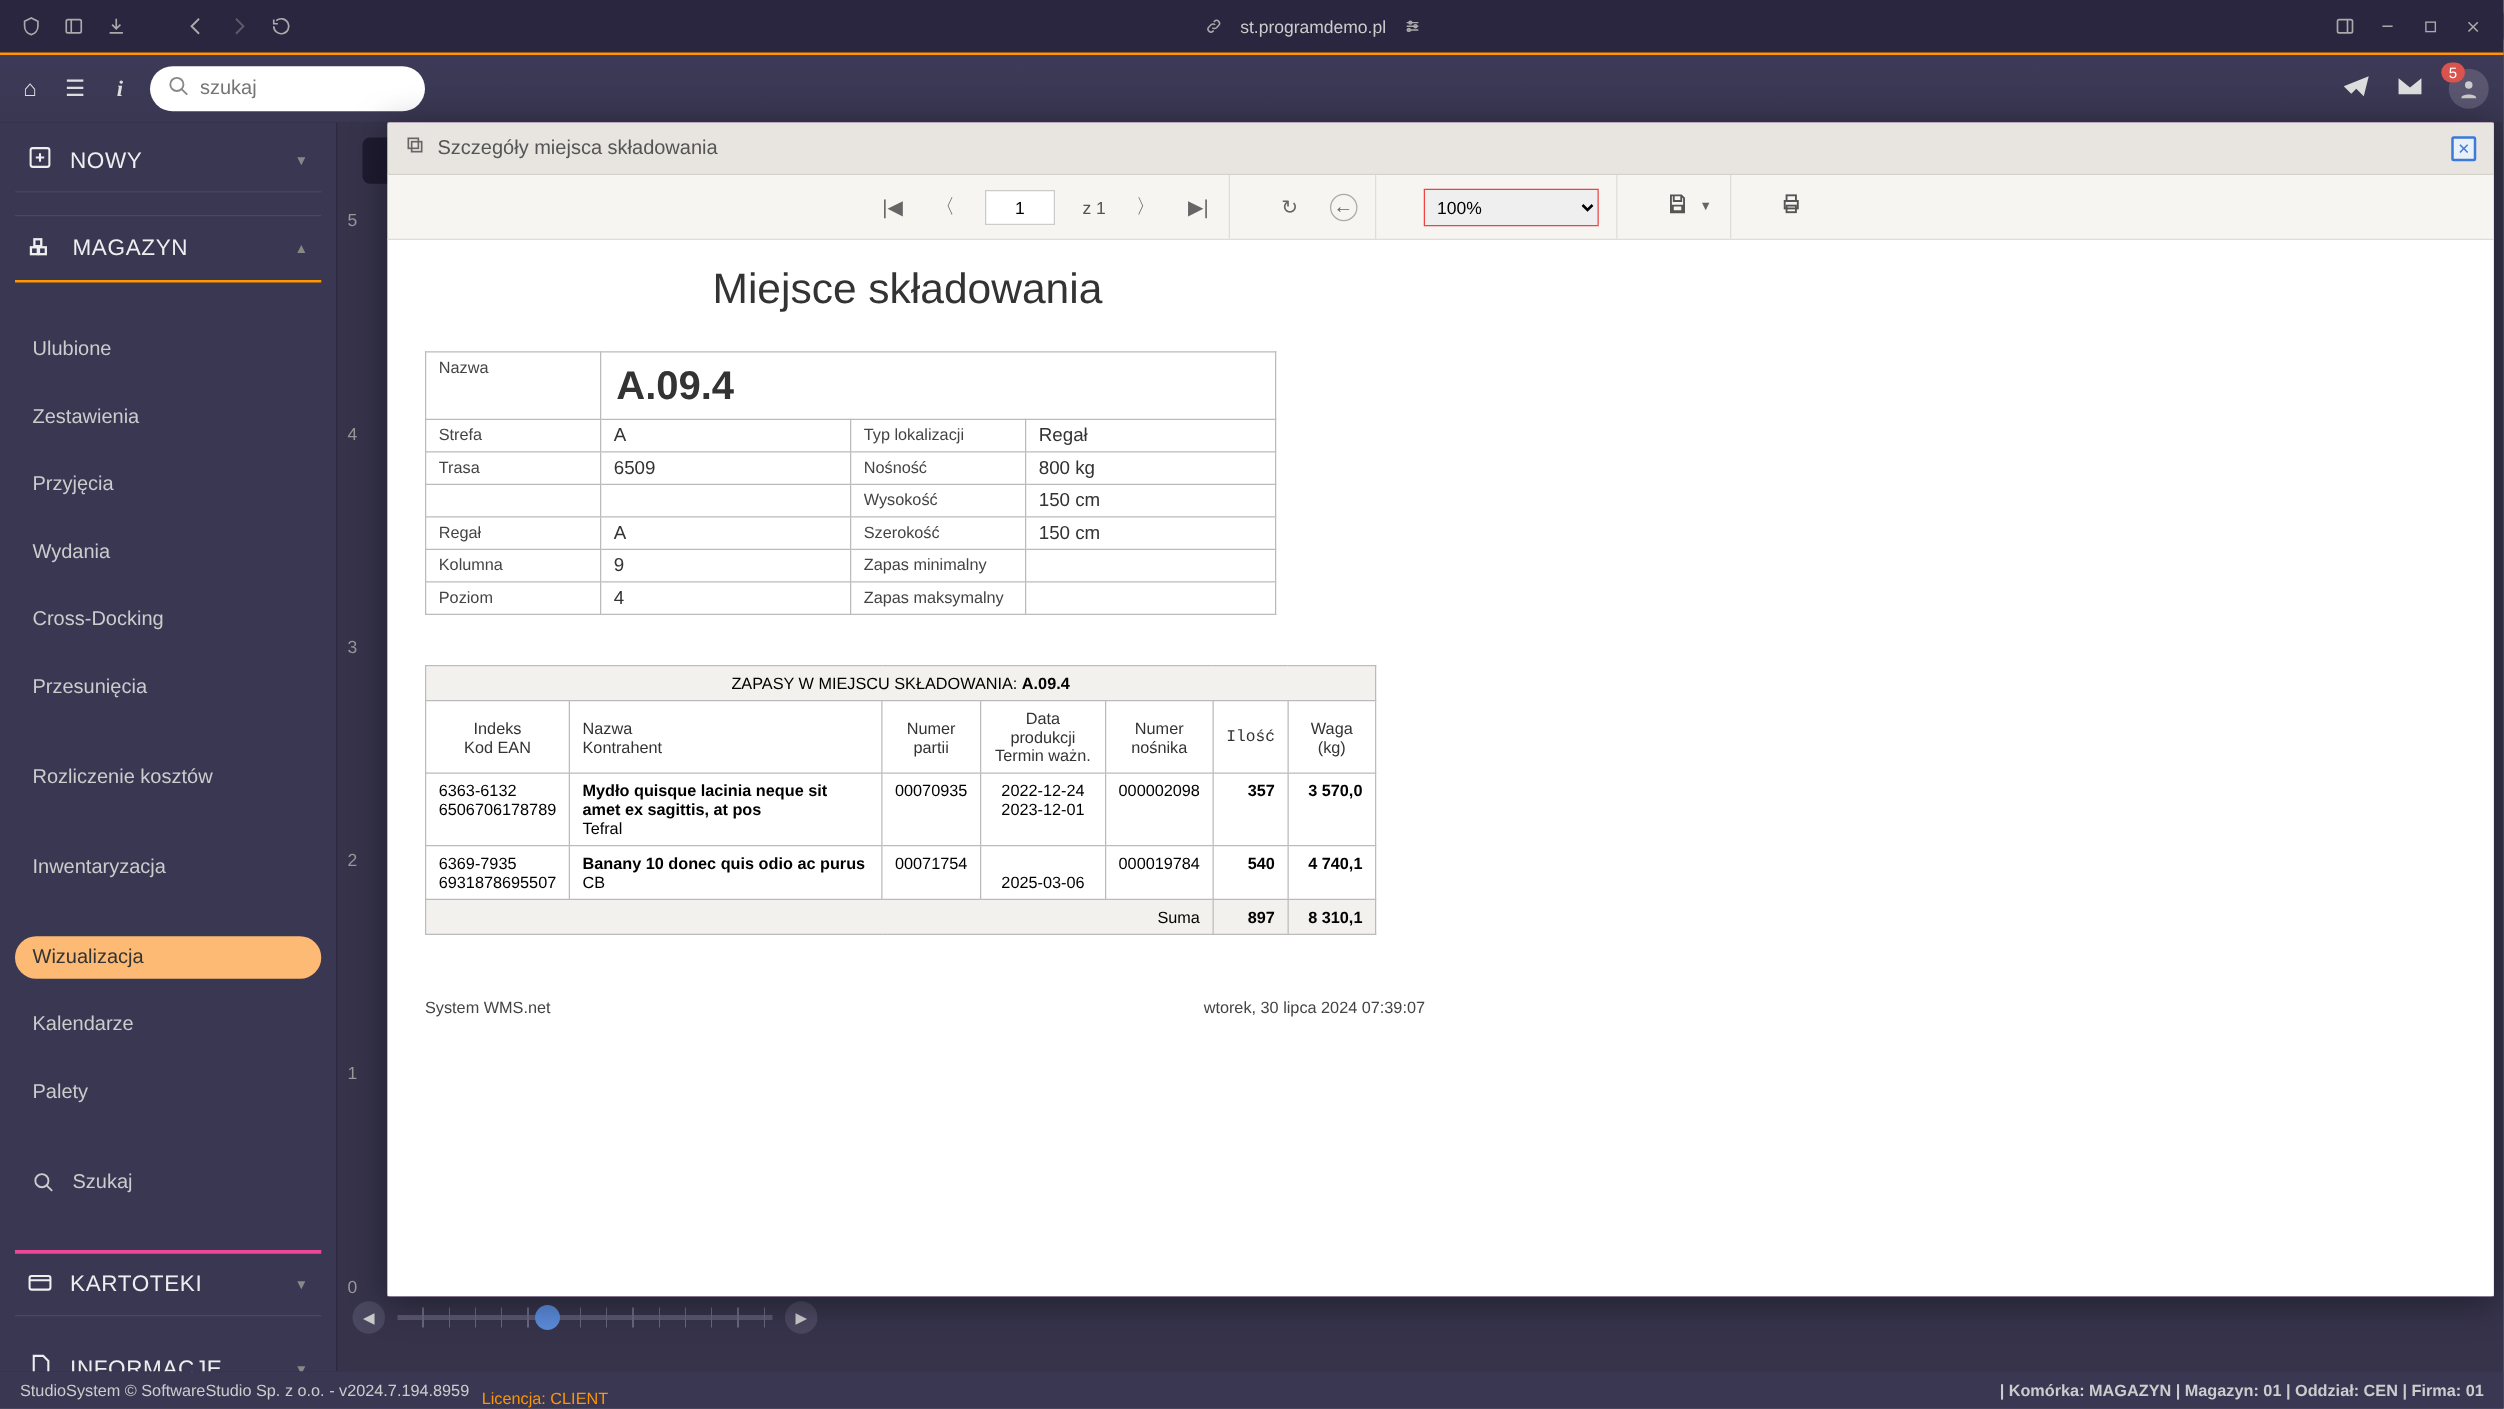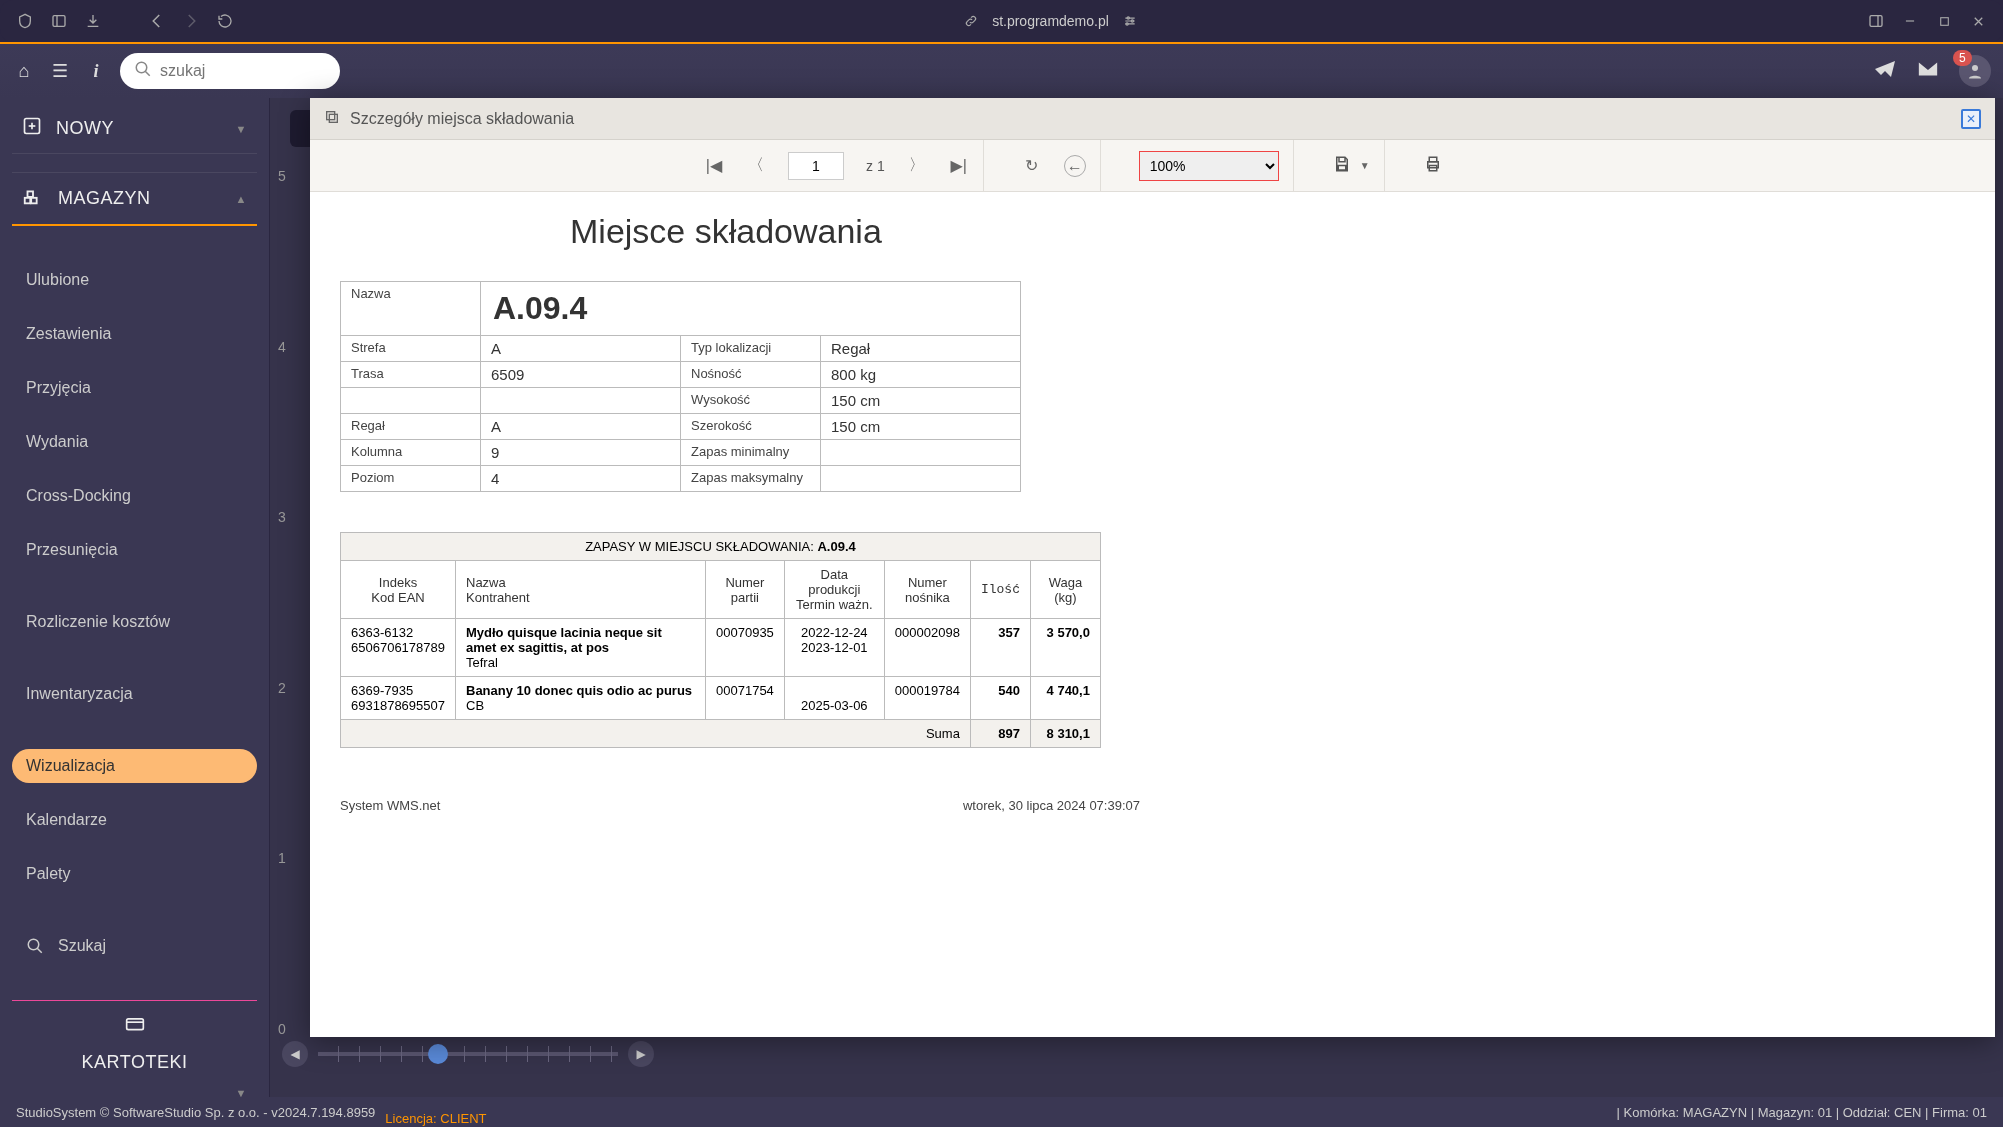--- a/index.html
+++ b/index.html
@@ -77,21 +77,21 @@
 .stk-tbl td.num { text-align: right; font-weight: bold; }
 .stk-tbl td.ctr { text-align: center; }
 .stk-tbl .bold { font-weight: bold; }
 .stk-tbl tr.sum td { background: #f3f1ed; border: 1px solid #bbb; }
 
 .rpt-foot { display: flex; justify-content: space-between; font-size: 13px; color: #444; width: 800px; margin-top: 50px; }
 
 
 .footer { position: absolute; bottom: 0; left: 0; right: 0; height: 30px; background: #3a3753; color: #ccc; font-size: 13px; display: flex; align-items: center; padding: 0 16px; }
 .footer .lic { color: #ff9500; margin-left: 10px; margin-top: 12px; }
-.footer .right { margin-left: auto; }
+.footer .right { margin-left: auto; font-weight: bold; }
 </style>
 </head>
 <body>
 
 <div class="browser-chrome">
   <div class="chrome-left">
     <span class="chrome-ico">
         <svg viewBox="0 0 24 24" width="16" height="16" stroke-width="2">
           <path d="M12 2 L4 6 v6 c0 5 3.5 9 8 10 4.5-1 8-5 8-10 V6 z"></path>
         </svg>
@@ -241,21 +241,21 @@
     <div class="sb-item">Palety</div>
     <div class="sb-gap"></div>
     <div class="sb-item" style="display:flex; gap:14px; align-items:center;">
       <svg viewBox="0 0 24 24" width="18" height="18" stroke="#ccc" fill="none" stroke-width="2">
           <circle cx="10" cy="10" r="7"></circle>
           <line x1="15" y1="15" x2="21" y2="21"></line>
         </svg>
       <span>Szukaj</span>
     </div>
     <div class="sb-gap"></div>
-    <div class="sb-section" style="border-top:1px solid #ec4899;flex-direction:column;">
+    <div class="sb-section" style="border-top:3px solid #ec4899;">
       <span>
         <svg viewBox="0 0 24 24" width="20" height="20" stroke="#eee" fill="none" stroke-width="2">
             <rect x="2" y="7" width="20" height="13" rx="2"></rect>
             <line x1="2" y1="11" x2="22" y2="11"></line>
           </svg>
       </span>
       <span>KARTOTEKI</span>
       <span class="chev">▼</span>
     </div>
     <div class="sb-section">

